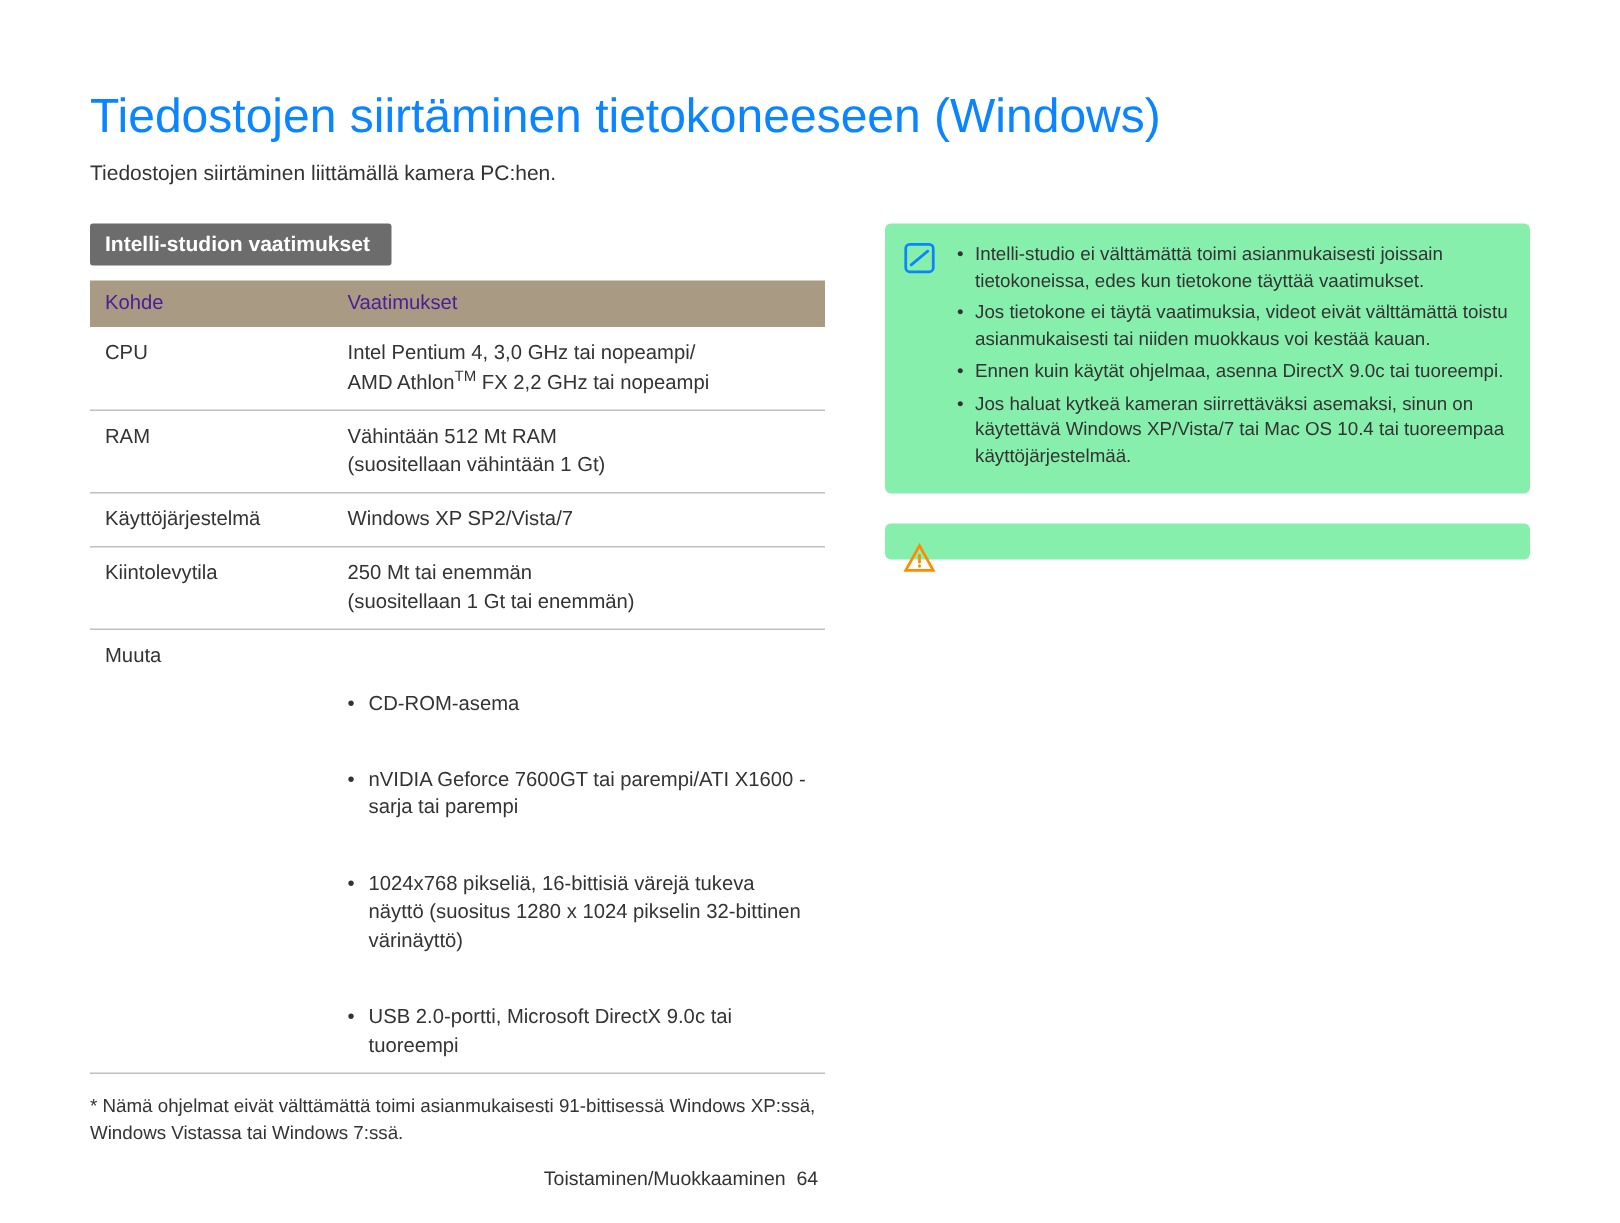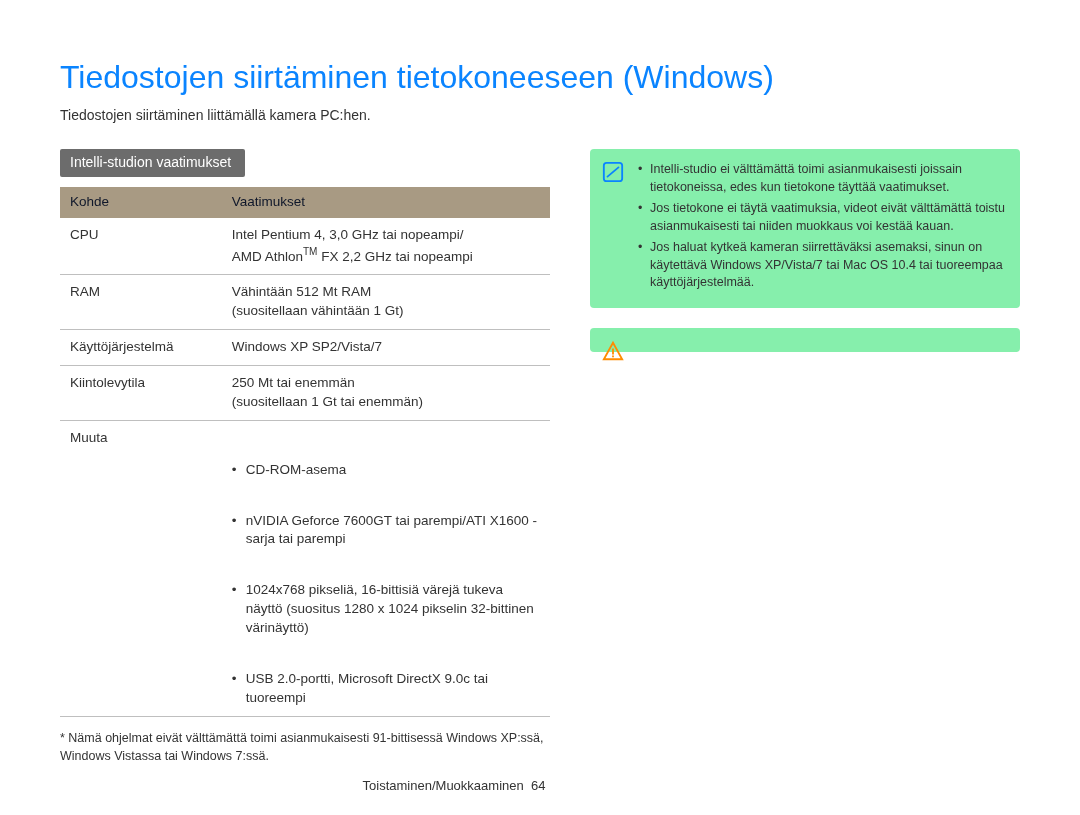--- a/index.html
+++ b/index.html
@@ -34,33 +34,33 @@
     flex: 0 0 490px;
   }
   .right-col {
     flex: 1 1 auto;
   }
   .section-tag {
     display: inline-block;
     background: #6c6c6c;
     color: #fff;
     font-size: 14px;
-    font-weight: 400;
+    font-weight: 700;
     padding: 4px 14px 4px 10px;
     border-radius: 2px;
     margin-bottom: 10px;
   }
   table.req {
     width: 100%;
     border-collapse: collapse;
     font-size: 13.5px;
   }
   table.req th {
     background: #a89a83;
-    color: #0f172a;
+    color: #4c1d95;
     font-weight: 400;
     text-align: left;
     padding: 6px 10px;
   }
   table.req td {
     padding: 8px 10px;
     vertical-align: top;
     border-bottom: 1px solid #bfbfbf;
     color: #333;
   }
@@ -191,20 +191,21 @@
     <div class="note-box">
       <span class="box-icon info-icon">
         <svg viewBox="0 0 24 24" width="22" height="22">
           <rect x="2" y="2" width="20" height="20" rx="3"></rect>
           <path d="M6 17 L18 7" stroke-linecap="round"></path>
         </svg>
       </span>
       <ul>
         <li>Intelli-studio ei välttämättä toimi asianmukaisesti joissain tietokoneissa, edes kun tietokone täyttää vaatimukset.</li>
         <li>Jos tietokone ei täytä vaatimuksia, videot eivät välttämättä toistu asianmukaisesti tai niiden muokkaus voi kestää kauan.</li>
+        <li>Ennen kuin käytät ohjelmaa, asenna DirectX 9.0c tai tuoreempi.</li>
         <li>Jos haluat kytkeä kameran siirrettäväksi asemaksi, sinun on käytettävä Windows XP/Vista/7 tai Mac OS 10.4 tai tuoreempaa käyttöjärjestelmää.</li>
       </ul>
     </div>
 
     <div class="note-box">
       <span class="box-icon warn-icon">
         <svg viewBox="0 0 24 24" width="22" height="22">
           <polygon points="12,3 22,21 2,21"></polygon>
           <path d="M12 10 L12 15" stroke-linecap="round"></path>
           <path d="M12 17.5 L12 18" stroke-linecap="round"></path>

